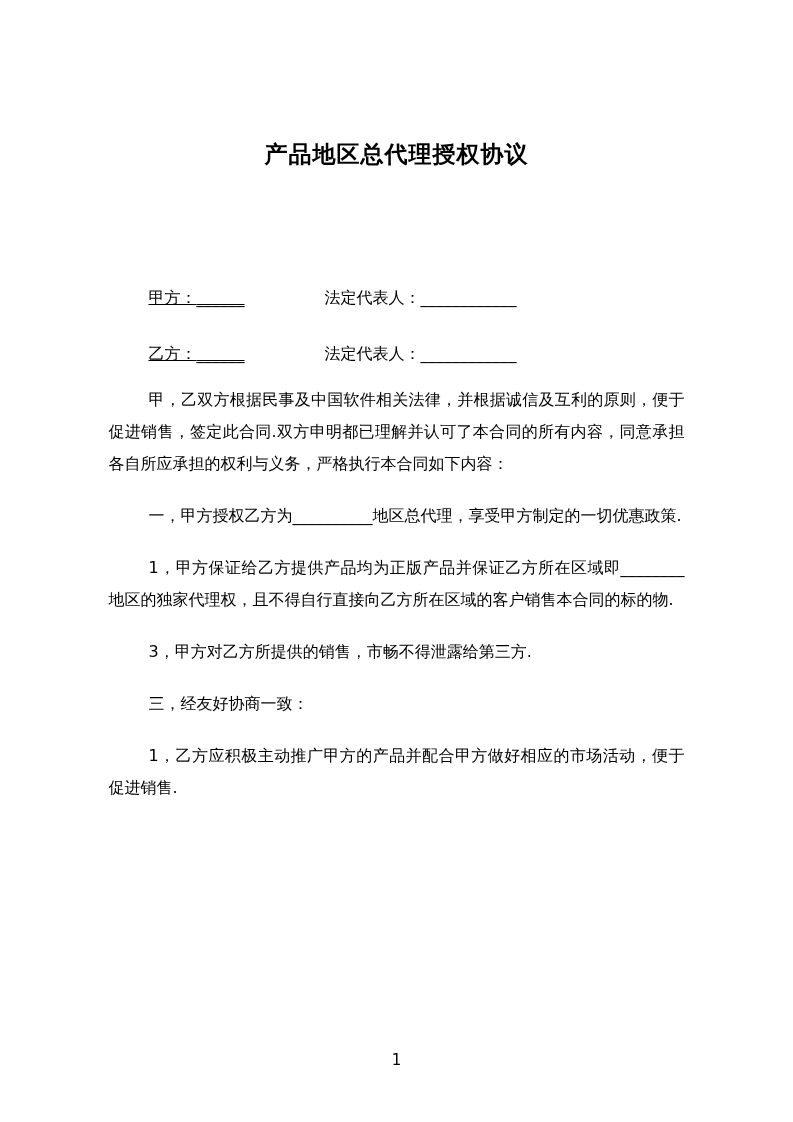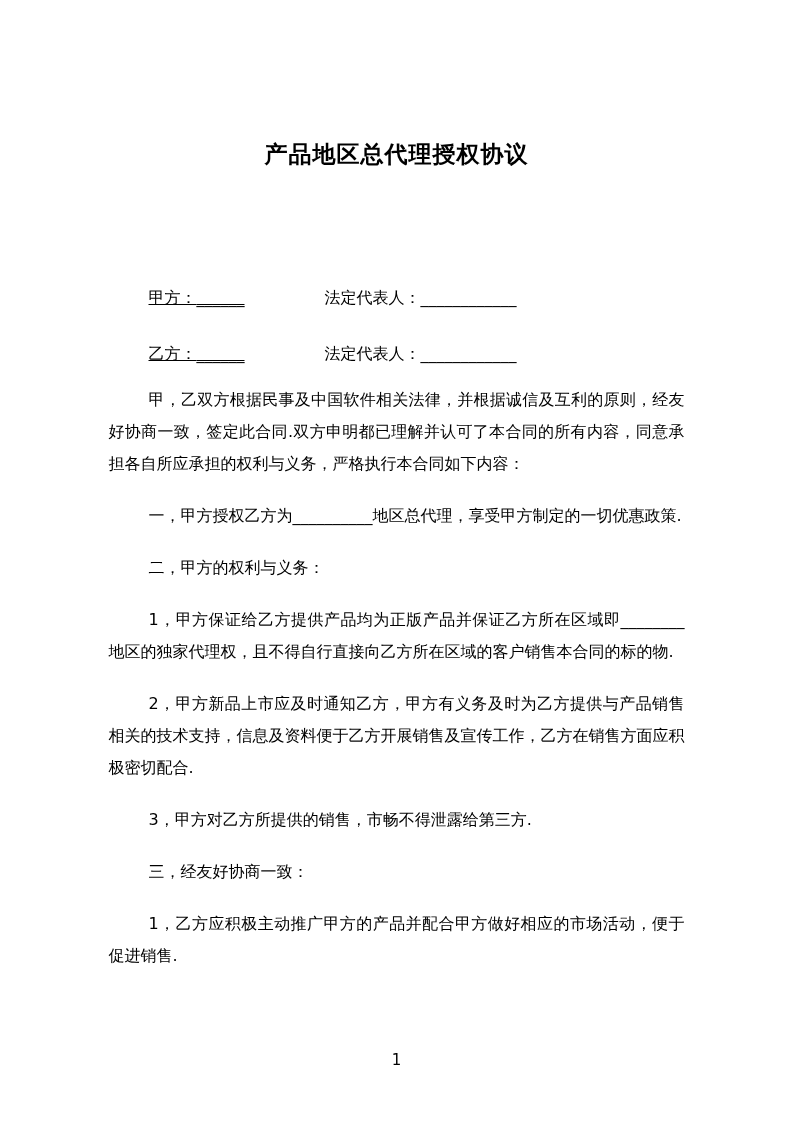--- a/index.html
+++ b/index.html
@@ -78,25 +78,23 @@
     <h1 class="doc-title">产品地区总代理授权协议</h1>
 
     <div class="party-row first">
       <span class="party-col1"><span>甲方：</span><span class="blank">______</span></span><span class="party-col2"><span>法定代表人：</span><span class="blank">____________</span></span>
     </div>
 
     <div class="party-row second">
       <span class="party-col1"><span>乙方：</span><span class="blank">______</span></span><span class="party-col2"><span>法定代表人：</span><span class="blank">____________</span></span>
     </div>
 
-    <p class="para">甲，乙双方根据民事及中国软件相关法律，并根据诚信及互利的原则，经友好协商一致，签定此合同.双方申明都已理解并认可了本合同的所有内容，同意承担各自所应承担的权利与义务，严格执行本合同如下内容：</p>
+    <p class="para">甲，乙双方根据民事及中国软件相关法律，并根据诚信及互利的原则，便于促进销售，签定此合同.双方申明都已理解并认可了本合同的所有内容，同意承担各自所应承担的权利与义务，严格执行本合同如下内容：</p>
     <p class="para">一，甲方授权乙方为__________地区总代理，享受甲方制定的一切优惠政策.</p>
-    <p class="para">二，甲方的权利与义务：</p>
     <p class="para">1，甲方保证给乙方提供产品均为正版产品并保证乙方所在区域即________地区的独家代理权，且不得自行直接向乙方所在区域的客户销售本合同的标的物.</p>
-    <p class="para">2，甲方新品上市应及时通知乙方，甲方有义务及时为乙方提供与产品销售相关的技术支持，信息及资料便于乙方开展销售及宣传工作，乙方在销售方面应积极密切配合.</p>
     <p class="para">3，甲方对乙方所提供的销售，市畅不得泄露给第三方.</p>
     <p class="para">三，经友好协商一致：</p>
     <p class="para">1，乙方应积极主动推广甲方的产品并配合甲方做好相应的市场活动，便于促进销售.</p>
 
   </div>
 
   <div class="page-number">1</div>
 </div>
 
 </body></html>

